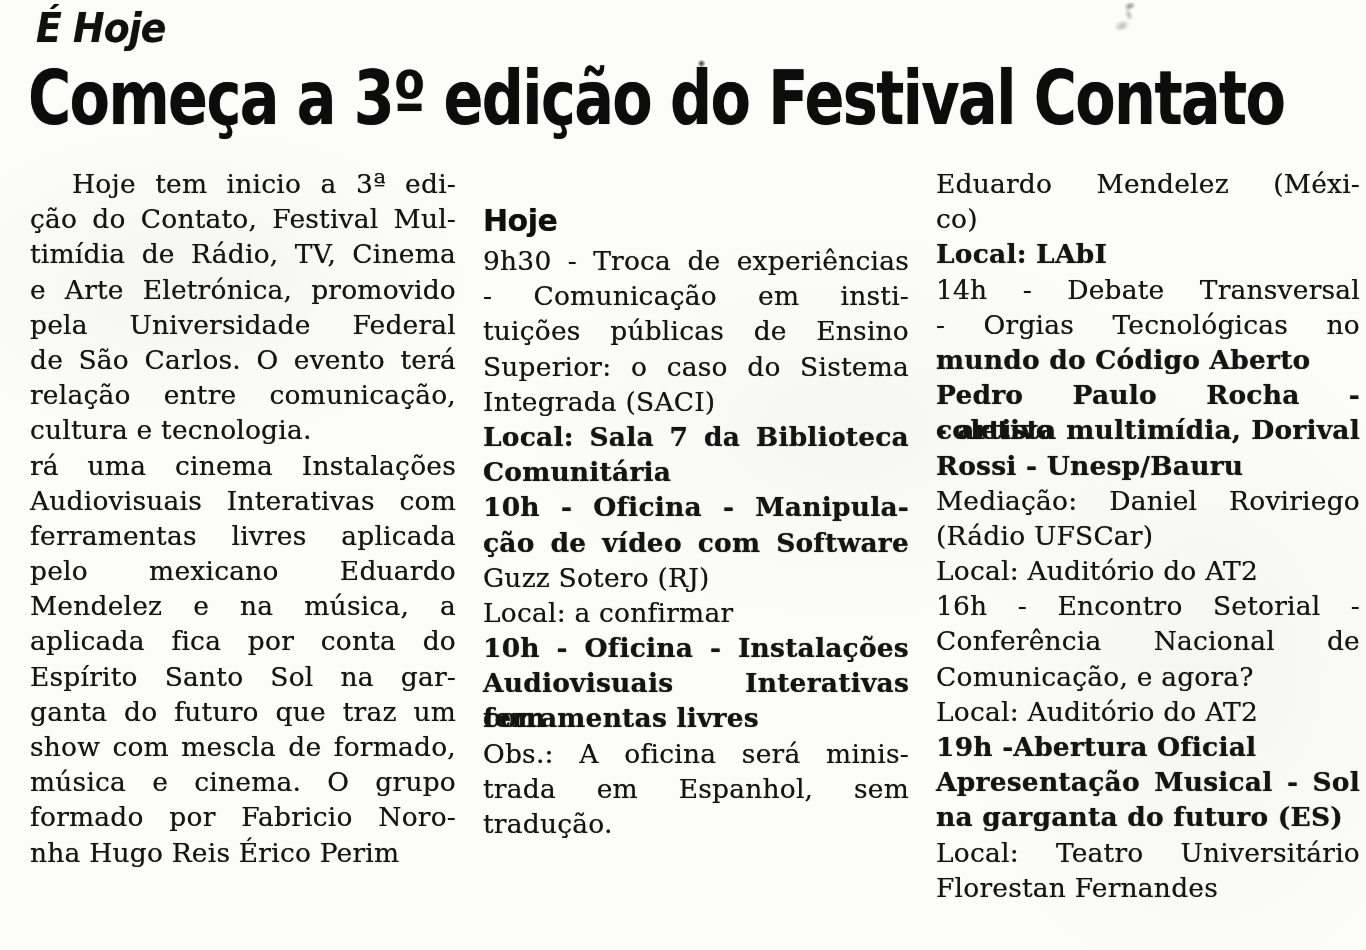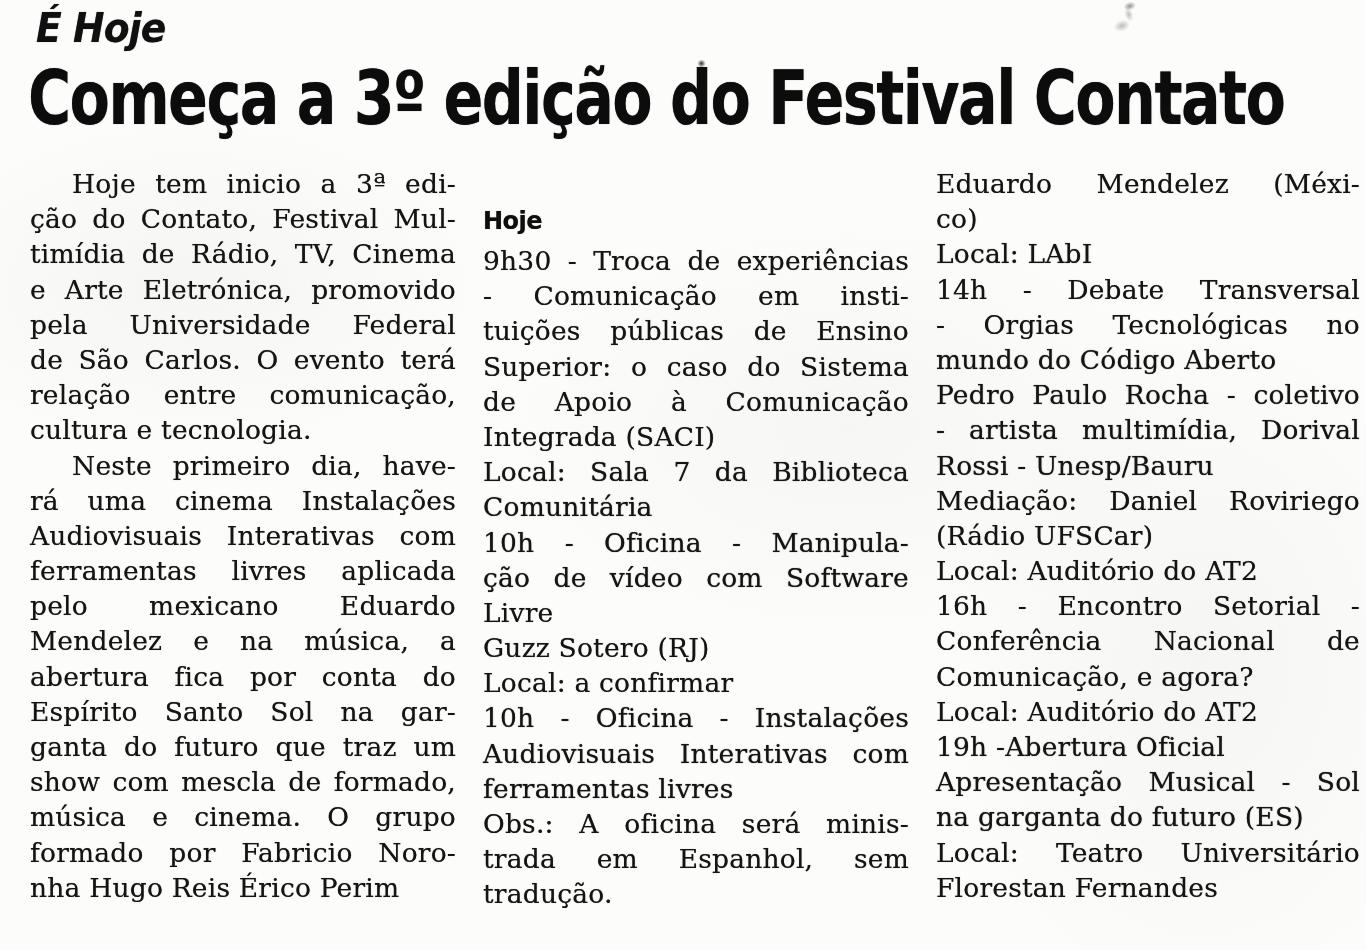--- a/index.html
+++ b/index.html
@@ -35,26 +35,26 @@
   }
   .col{flex:0 0 426px;width:426px;}
   .col.c3{flex:0 0 424px;width:424px;}
   .ln{
     font-size:26.5px;line-height:35.2px;height:35.2px;
     white-space:normal;text-align:left;
     text-shadow:0 0 .7px rgba(10,10,10,.65);
     letter-spacing:.2px;
   }
   .ln.j{text-align:justify;text-align-last:justify;}
-  .ln.b{font-weight:normal;text-shadow:0 0 1px rgba(10,10,10,.7);}
+  .ln.b{font-weight:bold;text-shadow:0 0 1px rgba(10,10,10,.7);}
   .ln.ind{text-indent:42px;}
   .spacer{height:33px;}
   .subhead{
     font-family:"DejaVu Sans", sans-serif;
-    font-weight:bold;font-size:24px;line-height:44px;height:44px;
+    font-weight:bold;font-size:30px;line-height:44px;height:44px;
     color:#0e0e0e;text-shadow:0 0 .8px rgba(0,0,0,.6);
     letter-spacing:-0.5px;
   }
   .ink-smudge{
     position:absolute;left:1102px;top:0;width:50px;height:34px;
     background:
       radial-gradient(ellipse 9px 6px at 62% 22%, rgba(40,40,45,.5), rgba(0,0,0,0) 70%),
       radial-gradient(ellipse 12px 8px at 35% 70%, rgba(70,70,80,.35), rgba(0,0,0,0) 70%),
       radial-gradient(ellipse 6px 10px at 55% 45%, rgba(50,50,55,.3), rgba(0,0,0,0) 70%);
     transform:rotate(-18deg);
@@ -77,49 +77,46 @@
 
   <div class="col c1">
     <div class="ln j ind">Hoje tem inicio a 3ª edi-</div>
     <div class="ln j">ção do Contato, Festival Mul-</div>
     <div class="ln j">timídia de Rádio, TV, Cinema</div>
     <div class="ln j">e Arte Eletrónica, promovido</div>
     <div class="ln j">pela Universidade Federal</div>
     <div class="ln j">de São Carlos. O evento terá</div>
     <div class="ln j">relação entre comunicação,</div>
     <div class="ln">cultura e tecnologia.</div>
-    <div class="ln j ind">Neste primeiro dia, have-</div>
     <div class="ln j">rá uma cinema Instalações</div>
     <div class="ln j">Audiovisuais Interativas com</div>
     <div class="ln j">ferramentas livres aplicada</div>
     <div class="ln j">pelo mexicano Eduardo</div>
     <div class="ln j">Mendelez e na música, a</div>
-    <div class="ln j">abertura fica por conta do</div>
+    <div class="ln j">aplicada fica por conta do</div>
     <div class="ln j">Espírito Santo Sol na gar-</div>
     <div class="ln j">ganta do futuro que traz um</div>
     <div class="ln j">show com mescla de formado,</div>
     <div class="ln j">música e cinema. O grupo</div>
     <div class="ln j">formado por Fabricio Noro-</div>
     <div class="ln">nha Hugo Reis Érico Perim</div>
   </div>
 
   <div class="col c2">
     <div class="spacer"></div>
     <div class="subhead">Hoje</div>
     <div class="ln j">9h30 - Troca de experiências</div>
     <div class="ln j">- Comunicação em insti-</div>
     <div class="ln j">tuições públicas de Ensino</div>
     <div class="ln j">Superior: o caso do Sistema</div>
-    <div class="ln j">de Apoio à Comunicação</div>
     <div class="ln">Integrada (SACI)</div>
     <div class="ln j b">Local: Sala 7 da Biblioteca</div>
     <div class="ln b">Comunitária</div>
     <div class="ln j b">10h - Oficina - Manipula-</div>
     <div class="ln j b">ção de vídeo com Software</div>
-    <div class="ln">Livre</div>
     <div class="ln">Guzz Sotero (RJ)</div>
     <div class="ln">Local: a confirmar</div>
     <div class="ln j b">10h - Oficina - Instalações</div>
     <div class="ln j b">Audiovisuais Interativas com</div>
     <div class="ln b">ferramentas livres</div>
     <div class="ln j">Obs.: A oficina será minis-</div>
     <div class="ln j">trada em Espanhol, sem</div>
     <div class="ln">tradução.</div>
   </div>
 

